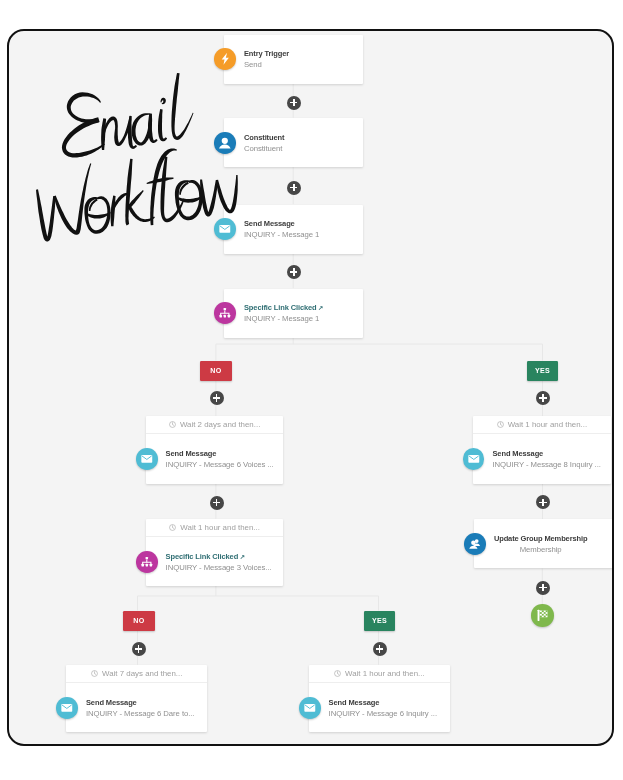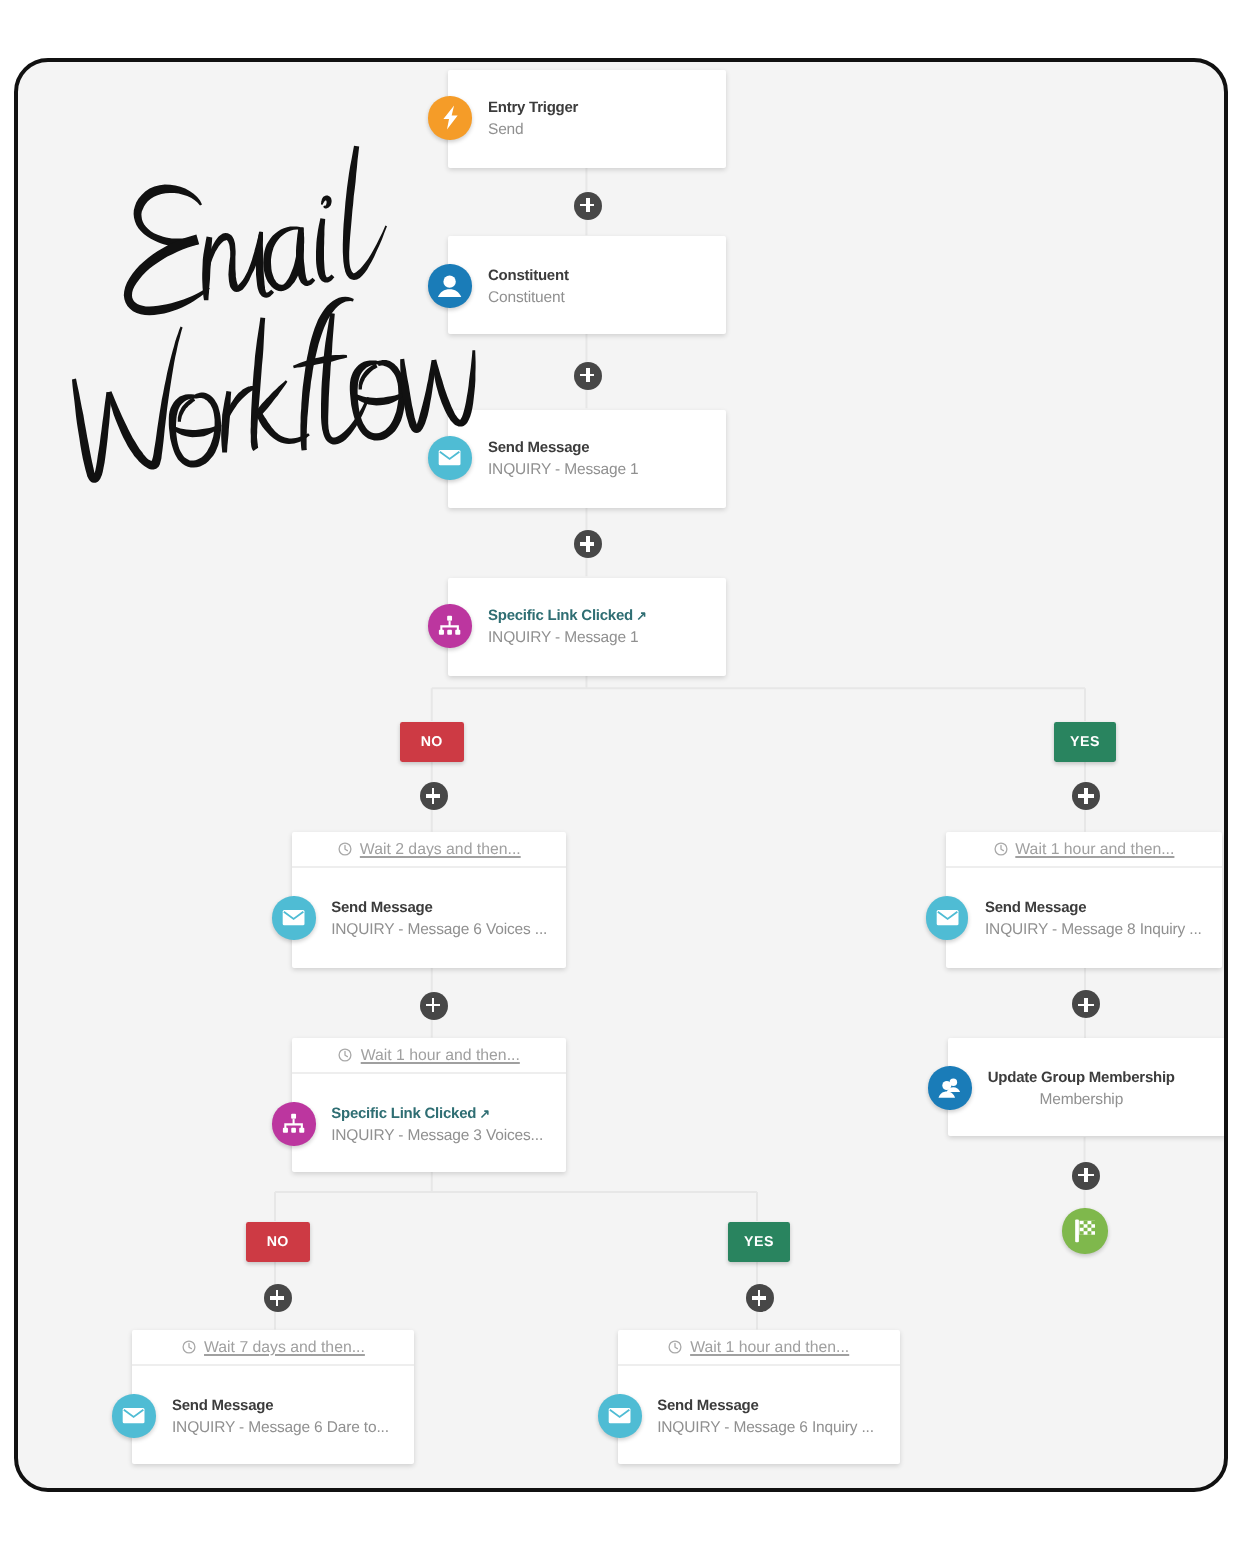--- a/index.html
+++ b/index.html
@@ -8,21 +8,21 @@
   #stage{position:relative;width:617px;height:780px;}
   #frame{position:absolute;left:7px;top:29px;width:606.5px;height:717px;
          background:#f4f4f4;border:2.5px solid #111;border-radius:17px;overflow:hidden;
          box-sizing:border-box;}
   #canvas{position:absolute;left:0;top:0;width:600px;height:712px;}
   #links{position:absolute;left:0;top:0;width:600px;height:712px;}
   .node{position:absolute;background:#fff;border-radius:1px;
         box-shadow:0 1px 2.5px rgba(0,0,0,.15);}
   .waitbar{height:17.5px;border-bottom:1px solid #eeeeee;display:flex;
            align-items:center;justify-content:center;}
-  .waitbar .wtxt{font-size:7.9px;color:#a0a0a0;margin-left:4.0px;text-decoration:underline;}
+  .waitbar .wtxt{font-size:7.9px;color:#a0a0a0;margin-left:4.0px;}
   .nodebody{height:49.3px;display:flex;align-items:center;position:relative;}
   .ntext{margin-left:19.8px;line-height:1;position:relative;top:0.3px;}
   .ntitle{font-size:7.5px;font-weight:bold;color:#3c3c3c;white-space:nowrap;letter-spacing:-0.12px;}
   .nsub{font-size:7.75px;color:#909090;margin-top:3.2px;white-space:nowrap;letter-spacing:-0.08px;}
   .ntitle.link{color:#2f6e73;}
   .circ{position:absolute;left:-9.8px;top:50%;margin-top:-10.8px;
         width:21.6px;height:21.6px;border-radius:50%;
         box-shadow:0 1px 2px rgba(0,0,0,.2);}
   .plus{position:absolute;width:14px;height:14px;border-radius:50%;background:#4b4b4b;}
   .plus i{position:absolute;background:#fff;display:block;}

